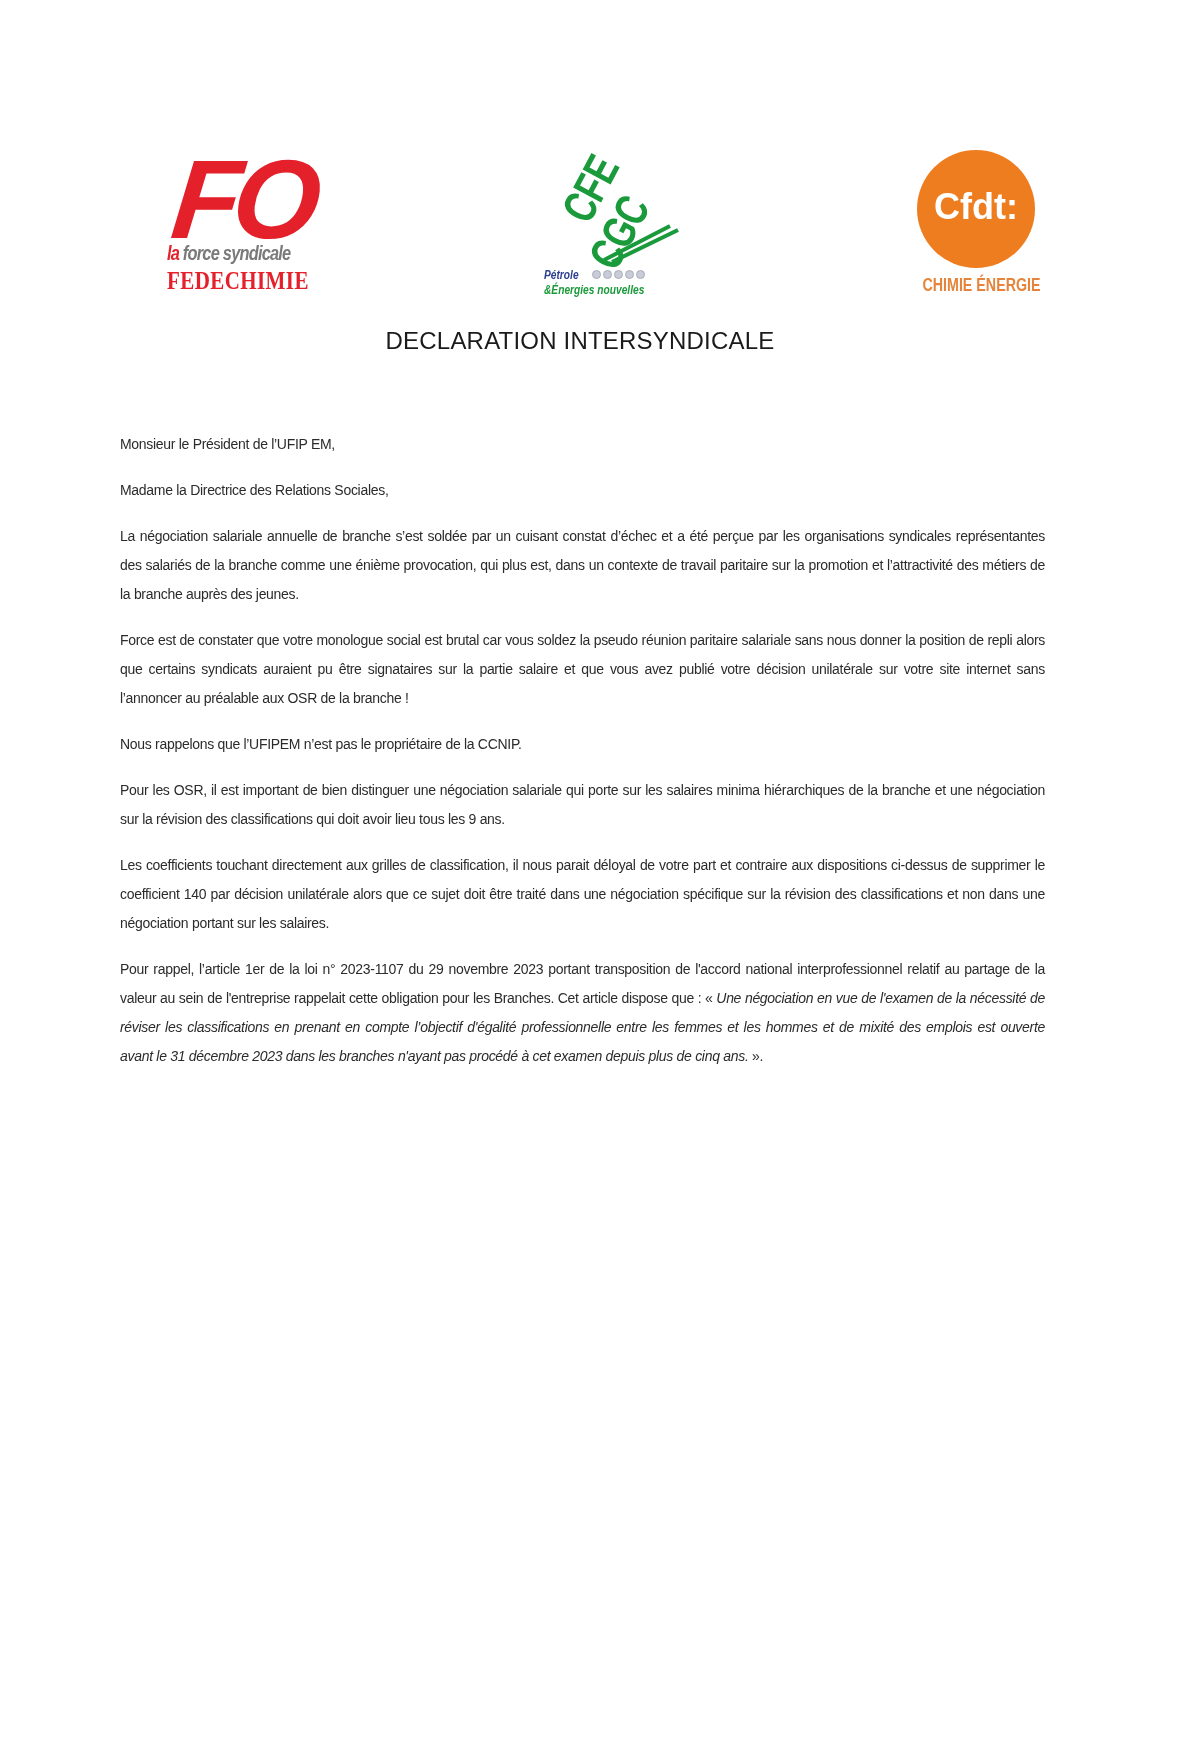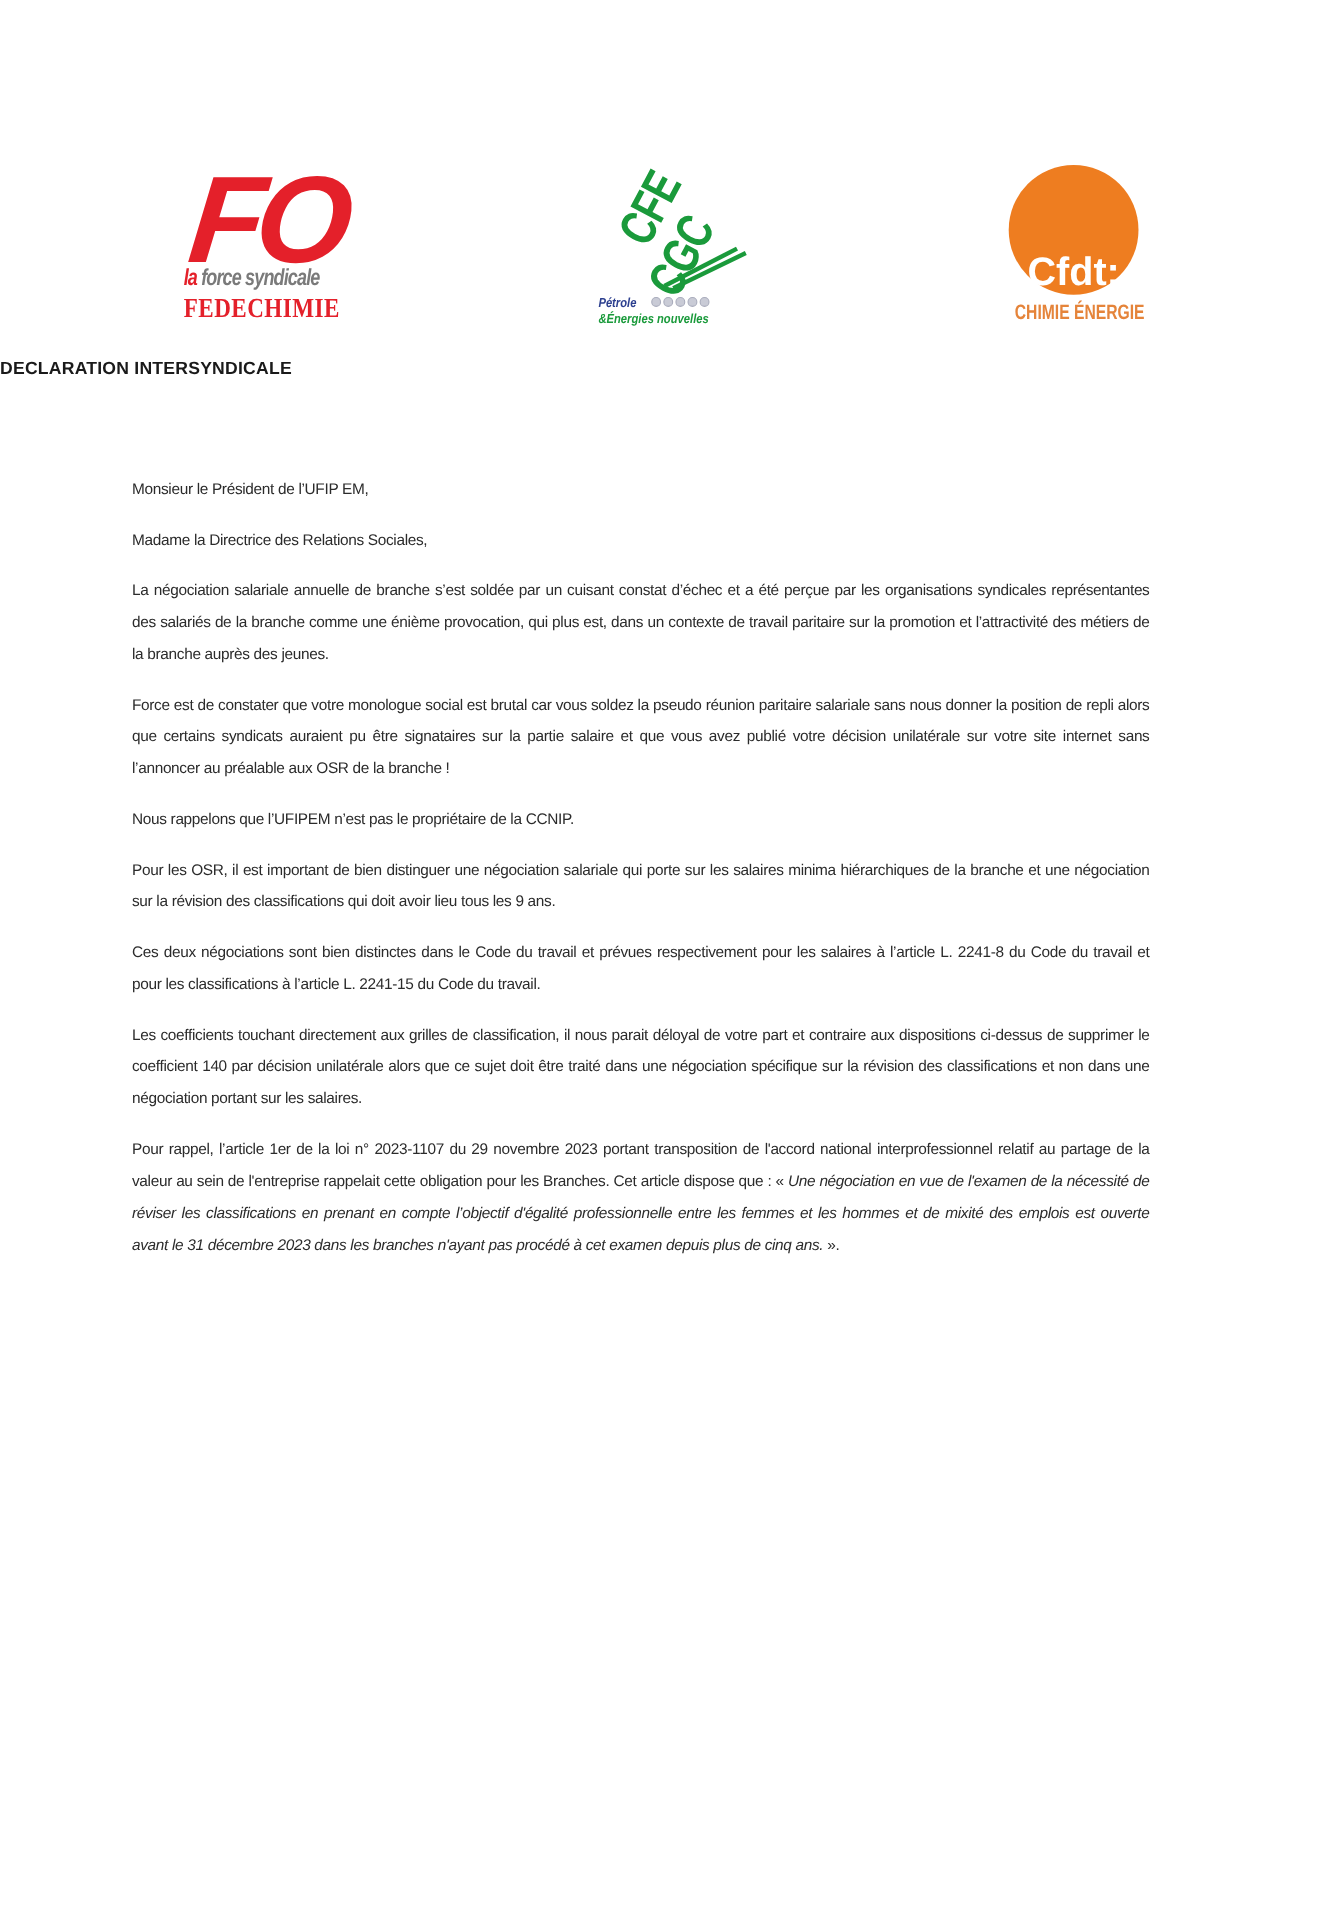--- a/index.html
+++ b/index.html
@@ -45,36 +45,36 @@
     .cgc-dots span { display: inline-block; width: 9px; height: 9px; border-radius: 50%; background: #c9cbd6; border: 1px solid #a9acbc; box-sizing: border-box; }
     .cgc-energies {
       position: absolute; left: 4px; top: 153px; font-family: "Liberation Sans", sans-serif;
       font-weight: bold; font-style: italic; font-size: 12px; color: #1a9a3b;
       white-space: nowrap; transform: scaleX(0.85); transform-origin: left top;
     }
 
     .cfdt-logo { left: 905px; top: 150px; width: 140px; height: 150px; }
     .cfdt-circle {
       position: absolute; left: 12px; top: 0; width: 118px; height: 118px; border-radius: 50%;
-      background: #ee7d20; display: flex; align-items: flex-end; justify-content: center;
+      background: #ee7d20; display: flex; align-items: center; justify-content: center;
     }
     .cfdt-word {
       font-family: "Liberation Sans", sans-serif; font-weight: bold; font-size: 36px; color: #ffffff;
       letter-spacing: 0px; margin-top: -4px;
     }
     .cfdt-sub {
       position: absolute; left: 0; top: 124px; width: 140px; text-align: center;
       font-family: "Liberation Sans", sans-serif; font-weight: bold; font-size: 19px; color: #e5843a;
       white-space: nowrap; transform: scaleX(0.75); transform-origin: center top;
     }
 
     
     .doc-title {
-      position: absolute; left: 0; top: 327px; width: 1160px; 
-      font-family: "Liberation Sans", sans-serif; font-weight: bold; font-size: 16px;
+      position: absolute; left: 0; top: 327px; width: 1160px; text-align: center;
+      font-family: "Liberation Sans", sans-serif; font-weight: normal; font-size: 24px;
       color: #1a1a1a; letter-spacing: 0.2px;
     }
 
     
     .body-text {
       position: absolute; left: 120px; top: 430px; width: 925px;
       font-family: "Liberation Sans", sans-serif; font-size: 14px; line-height: 29px;
       color: #2b2b2b; letter-spacing: -0.3px;
     }
     .body-text p { margin: 0 0 17px 0; text-align: justify; }
@@ -120,20 +120,19 @@
   <div class="doc-title">DECLARATION INTERSYNDICALE</div>
 
   <div class="body-text">
     <p class="salutation">Monsieur le Président de l’UFIP EM,</p>
     <p class="salutation">Madame la Directrice des Relations Sociales,</p>
 
     <p>La négociation salariale annuelle de branche s’est soldée par un cuisant constat d’échec et a été perçue par les organisations syndicales représentantes des salariés de la branche comme une énième provocation, qui plus est, dans un contexte de travail paritaire sur la promotion et l’attractivité des métiers de la branche auprès des jeunes.</p>
     <p>Force est de constater que votre monologue social est brutal car vous soldez la pseudo réunion paritaire salariale sans nous donner la position de repli alors que certains syndicats auraient pu être signataires sur la partie salaire et que vous avez publié votre décision unilatérale sur votre site internet sans l’annoncer au préalable aux OSR de la branche !</p>
     <p>Nous rappelons que l’UFIPEM n’est pas le propriétaire de la CCNIP.</p>
     <p>Pour les OSR, il est important de bien distinguer une négociation salariale qui porte sur les salaires minima hiérarchiques de la branche et une négociation sur la révision des classifications qui doit avoir lieu tous les 9 ans.</p>
-    <p>Ces deux négociations sont bien distinctes dans le Code du travail et prévues respectivement pour les salaires à l’article L. 2241-8 du Code du travail et pour les classifications à l’article L. 2241-15 du Code du travail.</p>
     <p>Les coefficients touchant directement aux grilles de classification, il nous parait déloyal de votre part et contraire aux dispositions ci-dessus de supprimer le coefficient 140 par décision unilatérale alors que ce sujet doit être traité dans une négociation spécifique sur la révision des classifications et non dans une négociation portant sur les salaires.</p>
 
     <p><span>Pour rappel, l’article 1er de la loi n° 2023-1107 du 29 novembre 2023 portant transposition de l'accord national interprofessionnel relatif au partage de la valeur au sein de l'entreprise rappelait cette obligation pour les Branches. Cet article dispose que : « </span><span class="quote">Une négociation en vue de l'examen de la nécessité de réviser les classifications en prenant en compte l’objectif d'égalité professionnelle entre les femmes et les hommes et de mixité des emplois est ouverte avant le 31 décembre 2023 dans les branches n'ayant pas procédé à cet examen depuis plus de cinq ans.</span><span> ».</span></p>
 
   </div>
 
 </div>
 
 </body></html>

